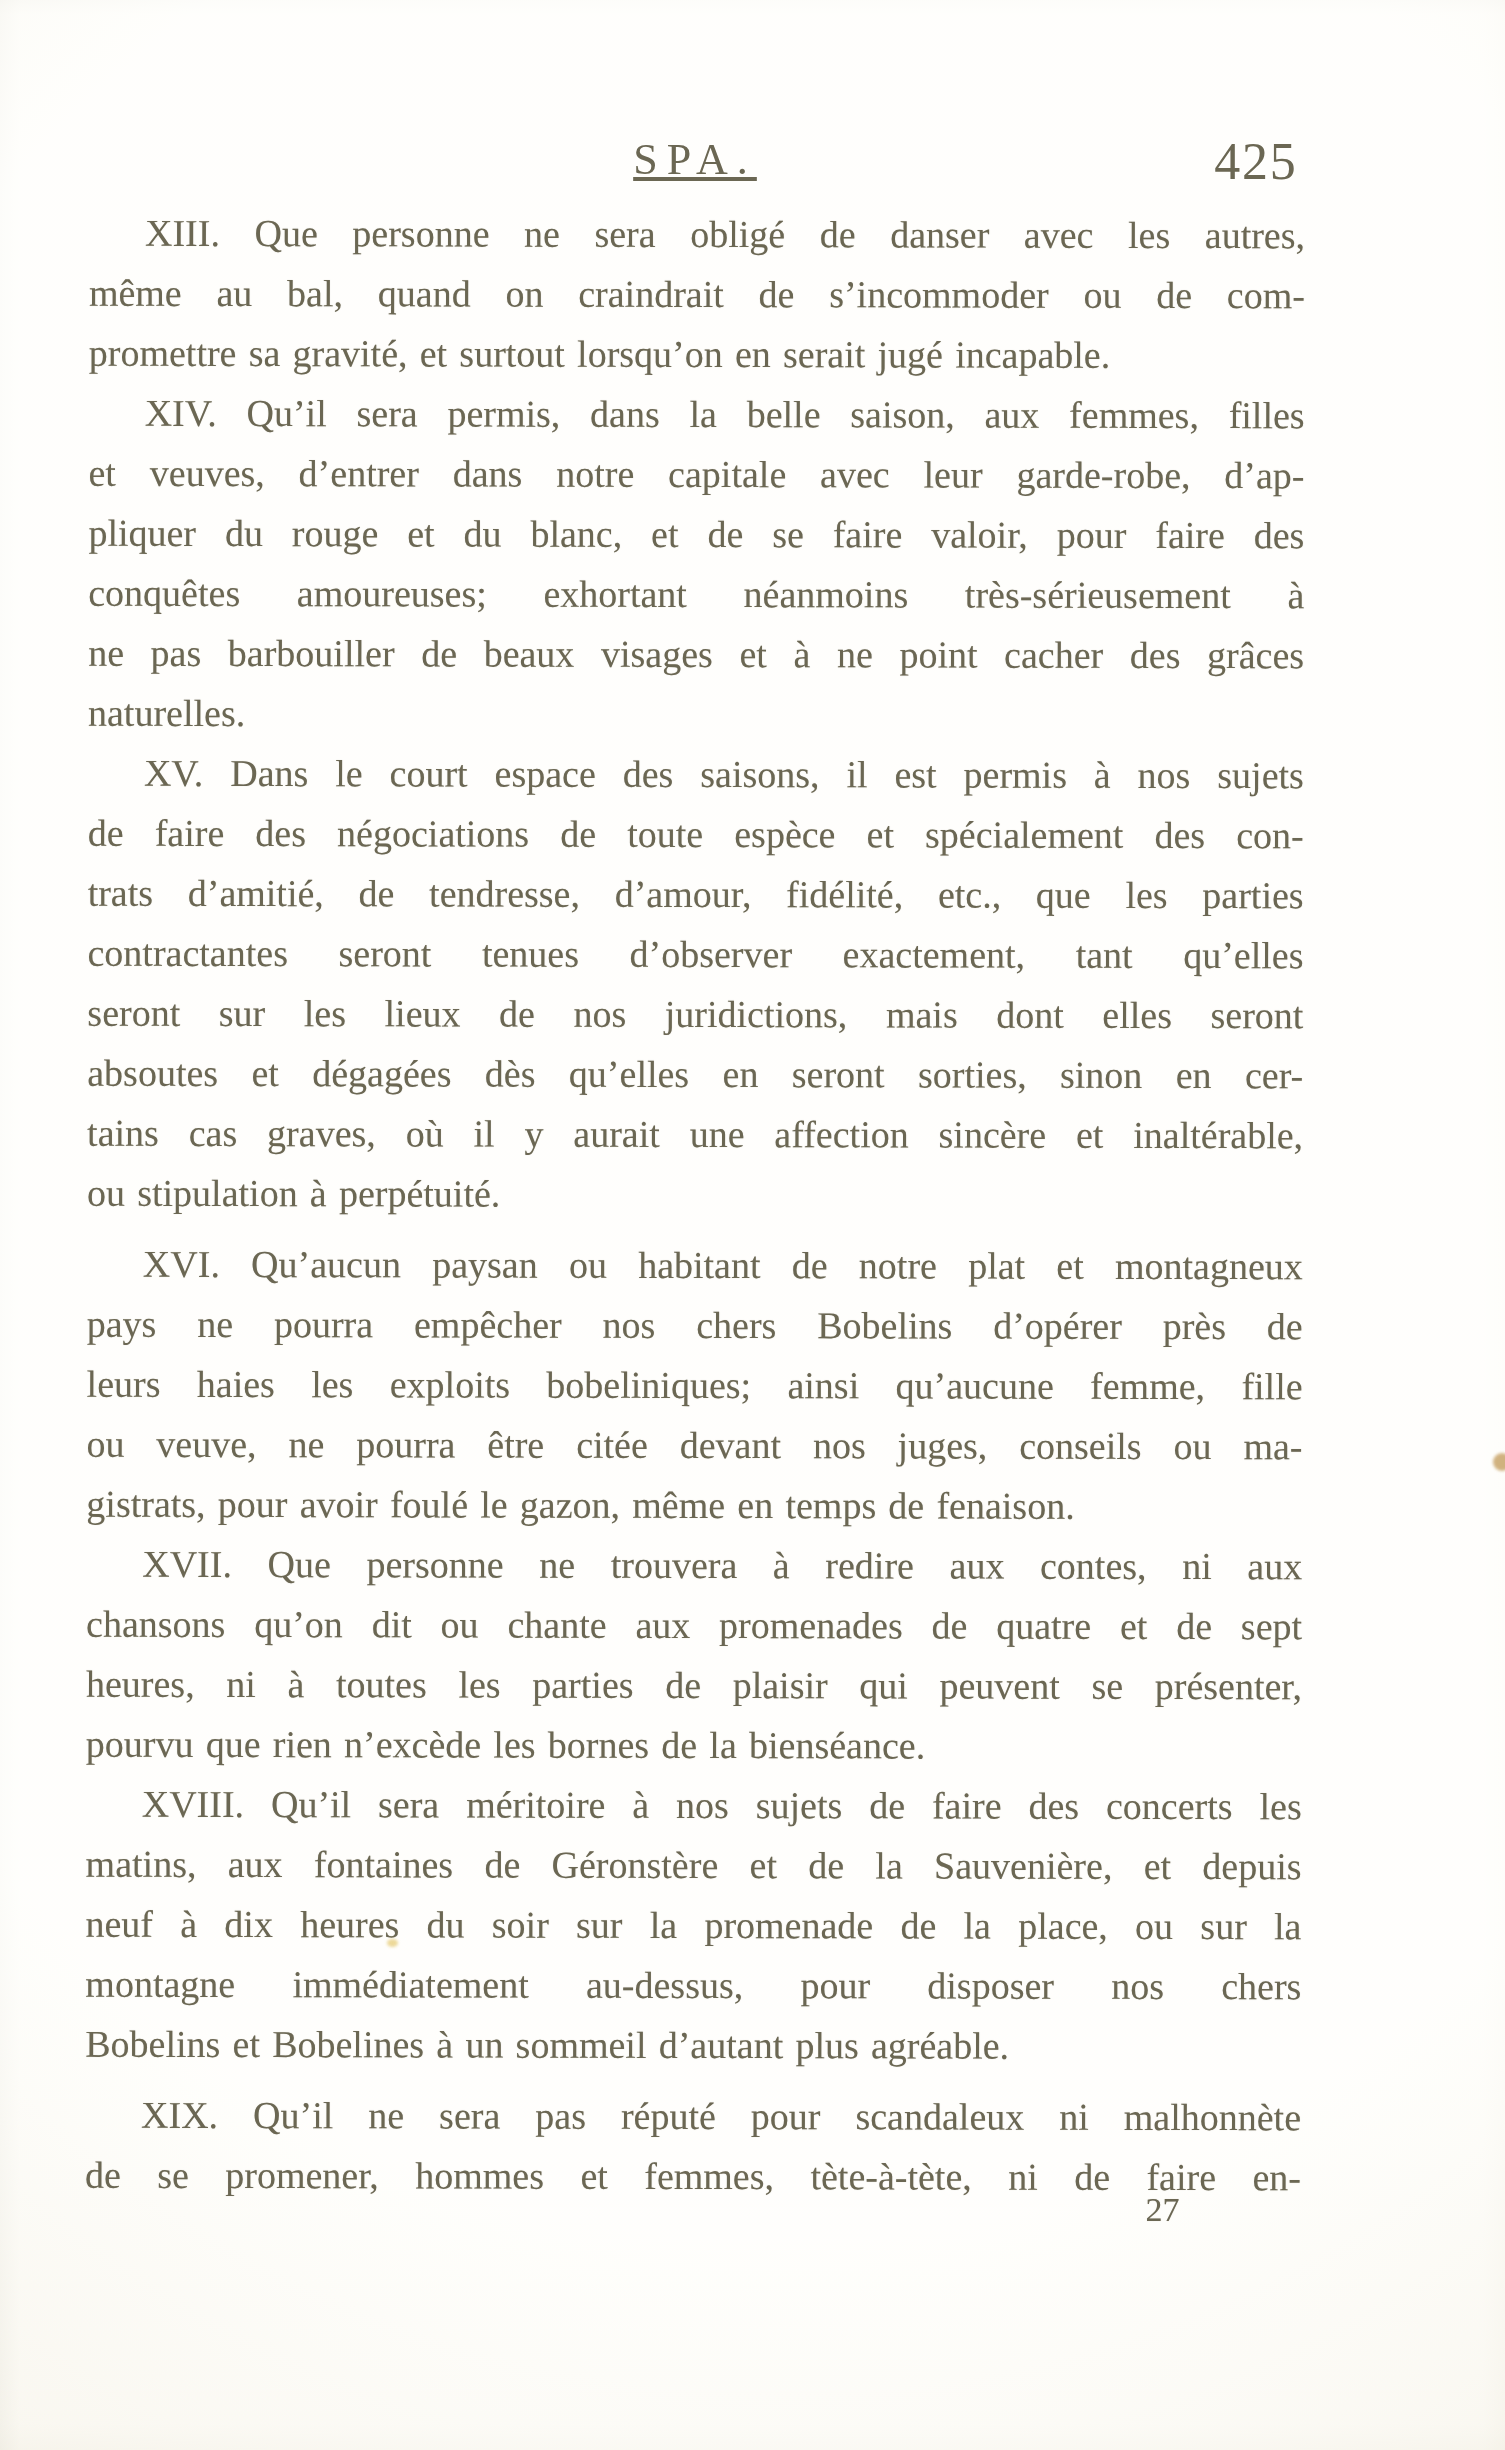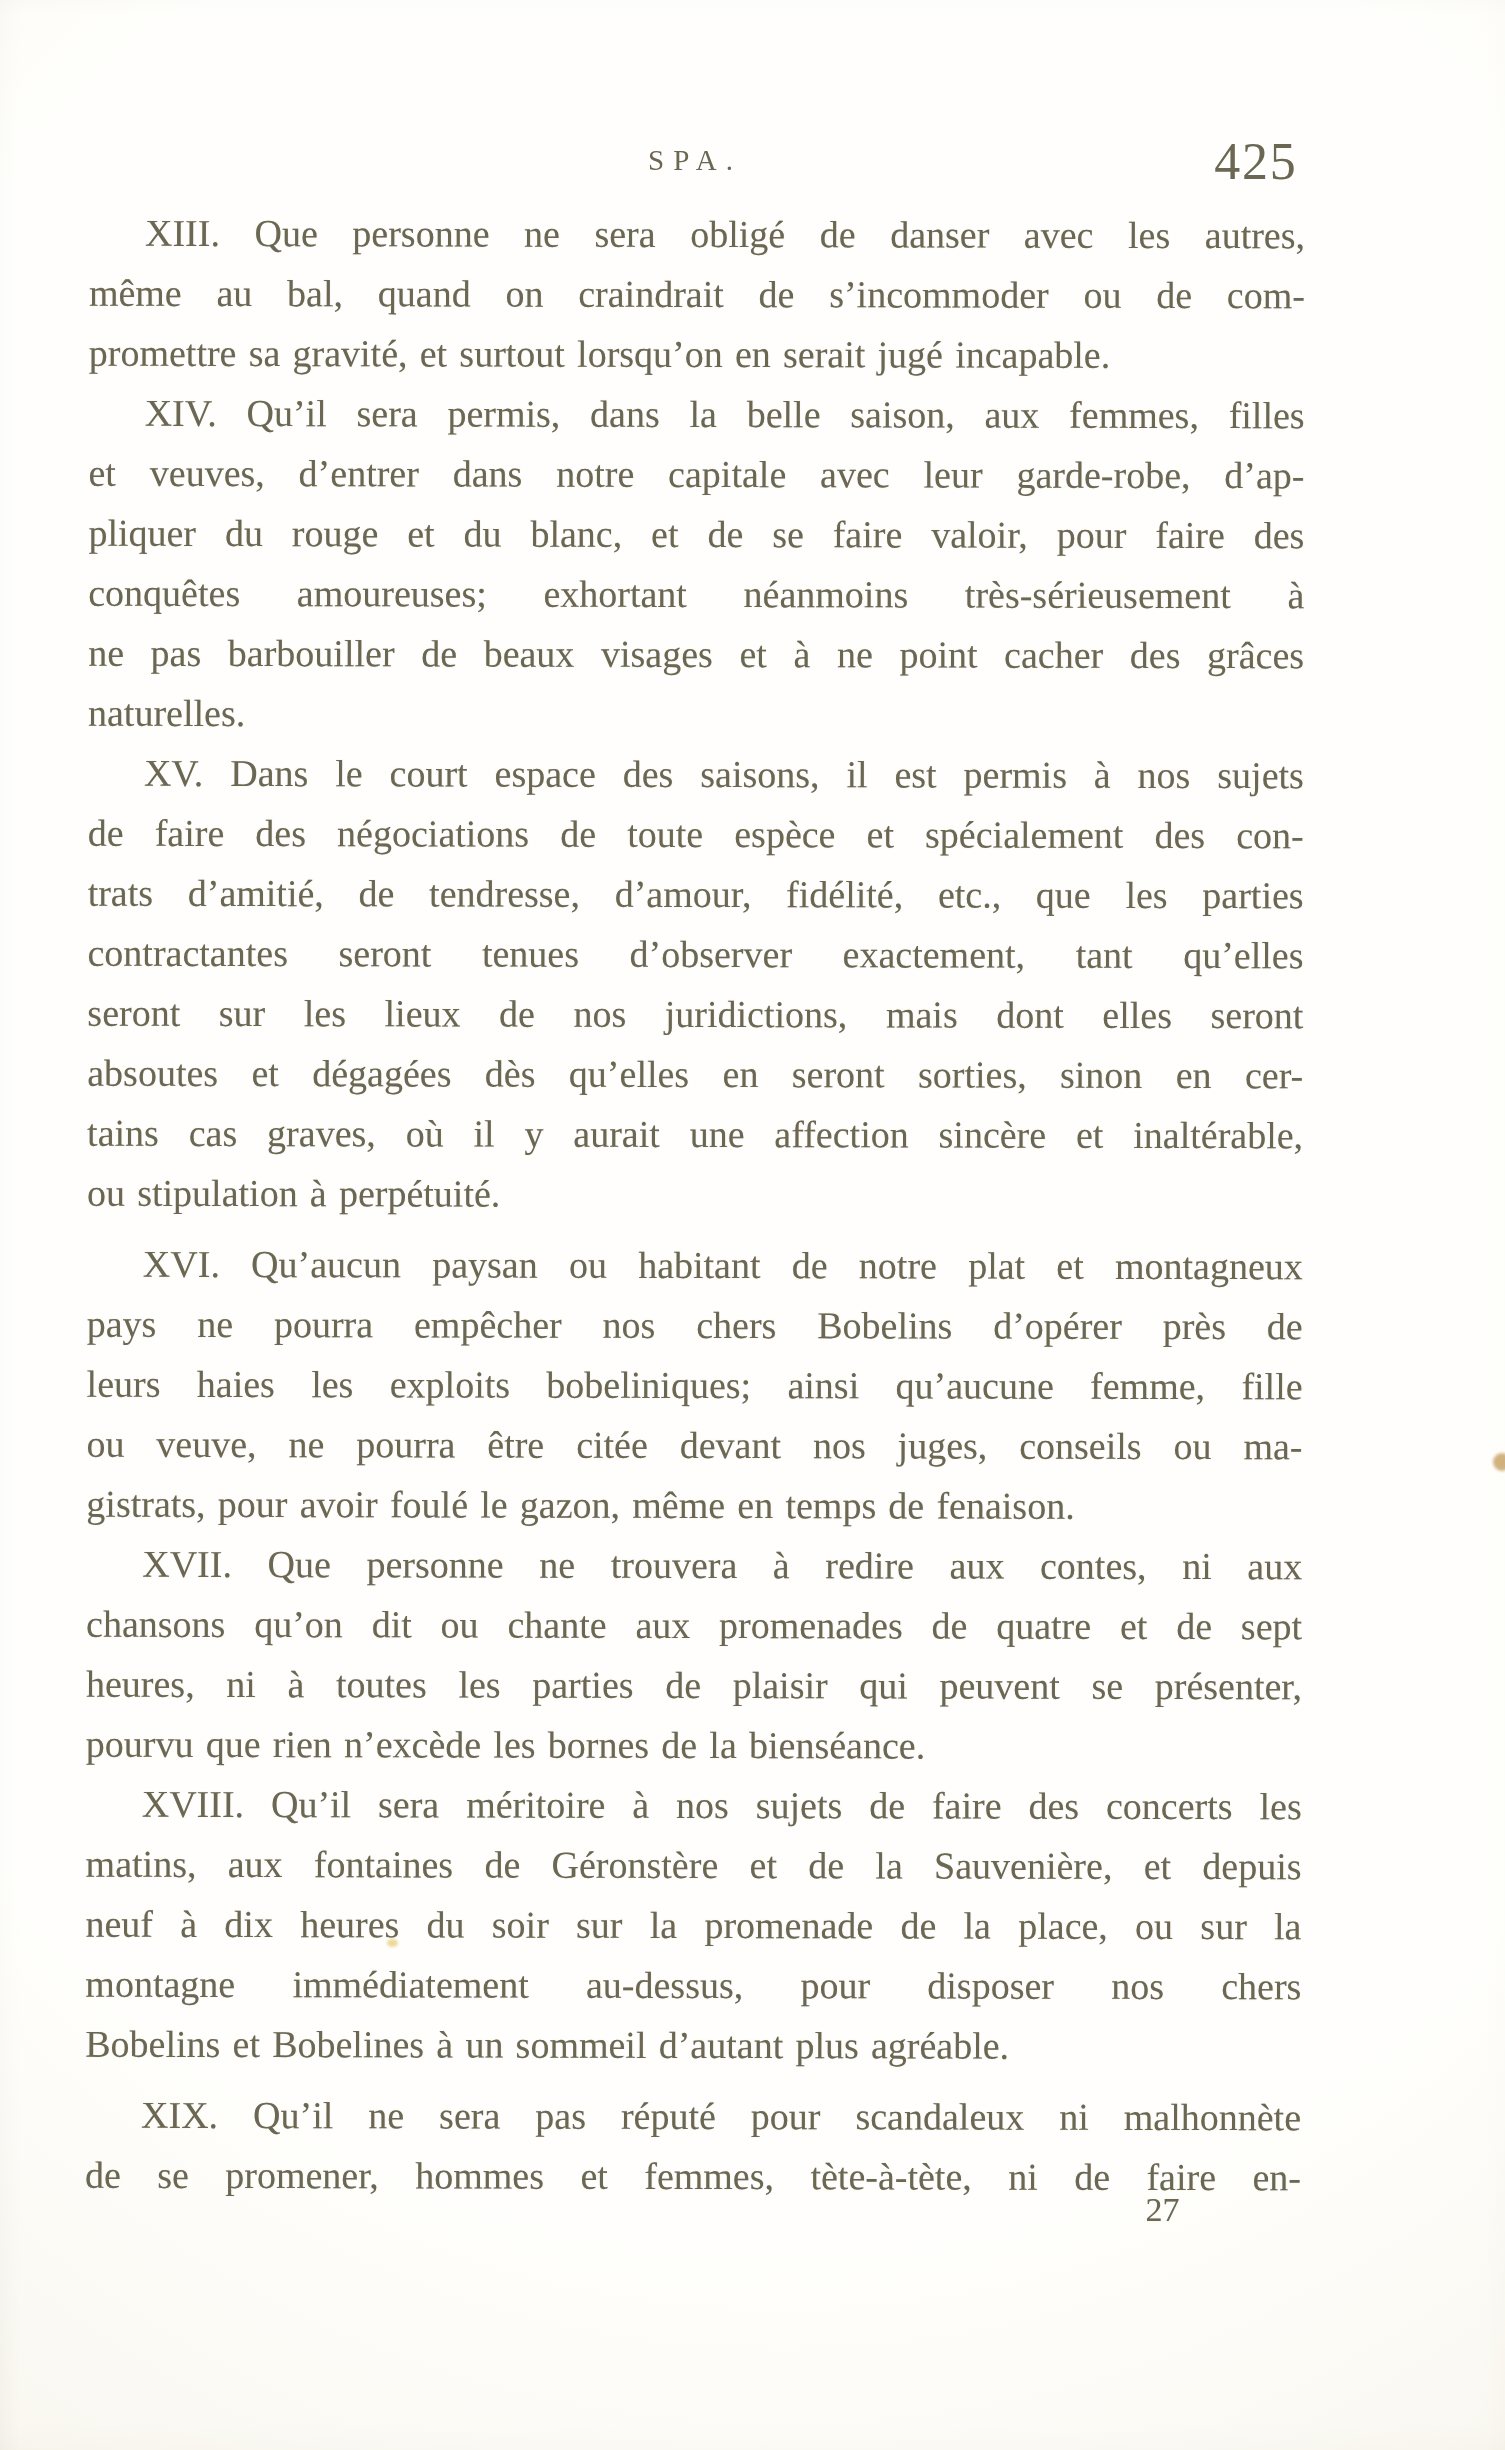--- a/index.html
+++ b/index.html
@@ -25,23 +25,24 @@
   .header {
     position: absolute;
     left: 87px;
     top: 133px;
     width: 1216px;
     height: 54px;
   }
   .running-title {
     display: block;
     text-align: center;
-    font-size: 29px;
+    font-size: 44px;
     letter-spacing: 9px;
     line-height: 54px;
+    text-decoration: underline;
   }
   .page-number {
     position: absolute;
     right: 5.4px;
     top: 1.8px;
     font-size: 52px;
     letter-spacing: 1.8px;
     line-height: 54px;
   }
   .text-block {

